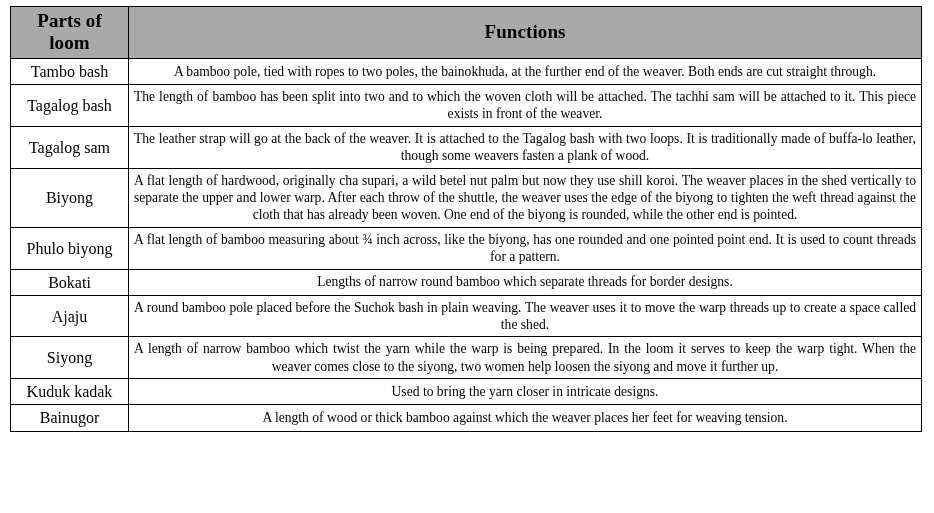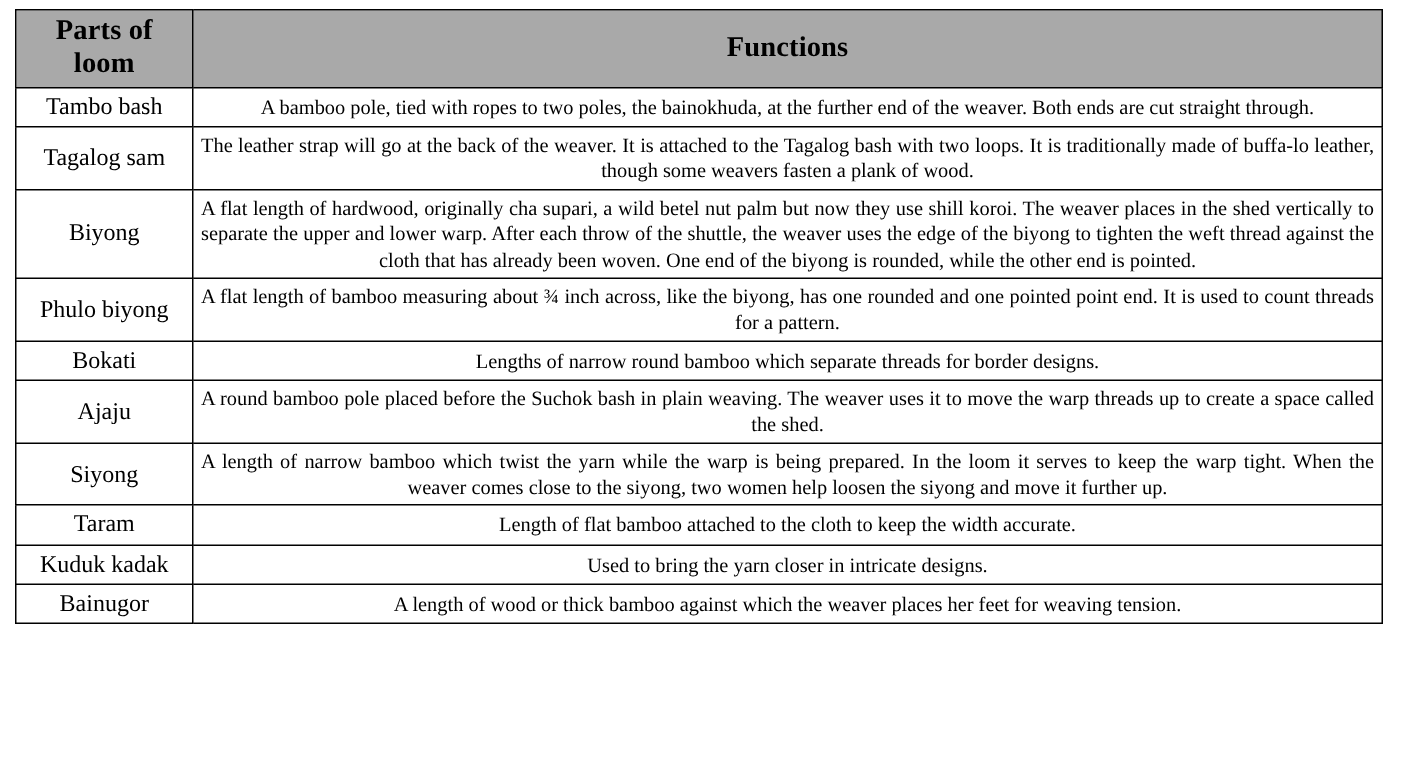--- a/index.html
+++ b/index.html
@@ -89,20 +89,24 @@
         <th>Parts of loom</th>
         <th>Functions</th>
       </tr>
     </thead>
     <tbody id="table-body">
         <tr>
           <td class="part-cell">Tambo bash</td>
           <td class="func-cell single-line">A bamboo pole, tied with ropes to two poles, the bainokhuda, at the further end of the weaver. Both ends are cut straight through.</td>
         </tr>
         <tr>
+          <td class="part-cell">Tagalog bash</td>
+          <td class="func-cell">The length of bamboo has been split into two and to which the woven cloth will be attached. The tachhi sam will be attached to it. This piece exists in front of the weaver.</td>
+        </tr>
+        <tr>
           <td class="part-cell">Tagalog sam</td>
           <td class="func-cell">The leather strap will go at the back of the weaver. It is attached to the Tagalog bash with two loops. It is traditionally made of buffa-lo leather, though some weavers fasten a plank of wood.</td>
         </tr>
         <tr>
           <td class="part-cell">Biyong</td>
           <td class="func-cell">A flat length of hardwood, originally cha supari, a wild betel nut palm but now they use shill koroi. The weaver places in the shed vertically to separate the upper and lower warp. After each throw of the shuttle, the weaver uses the edge of the biyong to tighten the weft thread against the cloth that has already been woven. One end of the biyong is rounded, while the other end is pointed.</td>
         </tr>
         <tr>
           <td class="part-cell">Phulo biyong</td>
           <td class="func-cell">A flat length of bamboo measuring about ¾ inch across, like the biyong, has one rounded and one pointed point end. It is used to count threads for a pattern.</td>
@@ -113,24 +117,20 @@
         </tr>
         <tr>
           <td class="part-cell">Ajaju</td>
           <td class="func-cell">A round bamboo pole placed before the Suchok bash in plain weaving. The weaver uses it to move the warp threads up to create a space called the shed.</td>
         </tr>
         <tr>
           <td class="part-cell">Siyong</td>
           <td class="func-cell">A length of narrow bamboo which twist the yarn while the warp is being prepared. In the loom it serves to keep the warp tight. When the weaver comes close to the siyong, two women help loosen the siyong and move it further up.</td>
         </tr>
         <tr>
-          <td class="part-cell">Taram</td>
-          <td class="func-cell single-line">Length of flat bamboo attached to the cloth to keep the width accurate.</td>
-        </tr>
-        <tr>
           <td class="part-cell">Kuduk kadak</td>
           <td class="func-cell single-line">Used to bring the yarn closer in intricate designs.</td>
         </tr>
         <tr>
           <td class="part-cell">Bainugor</td>
           <td class="func-cell single-line">A length of wood or thick bamboo against which the weaver places her feet for weaving tension.</td>
         </tr>
       </tbody>
   </table>
 </div>

